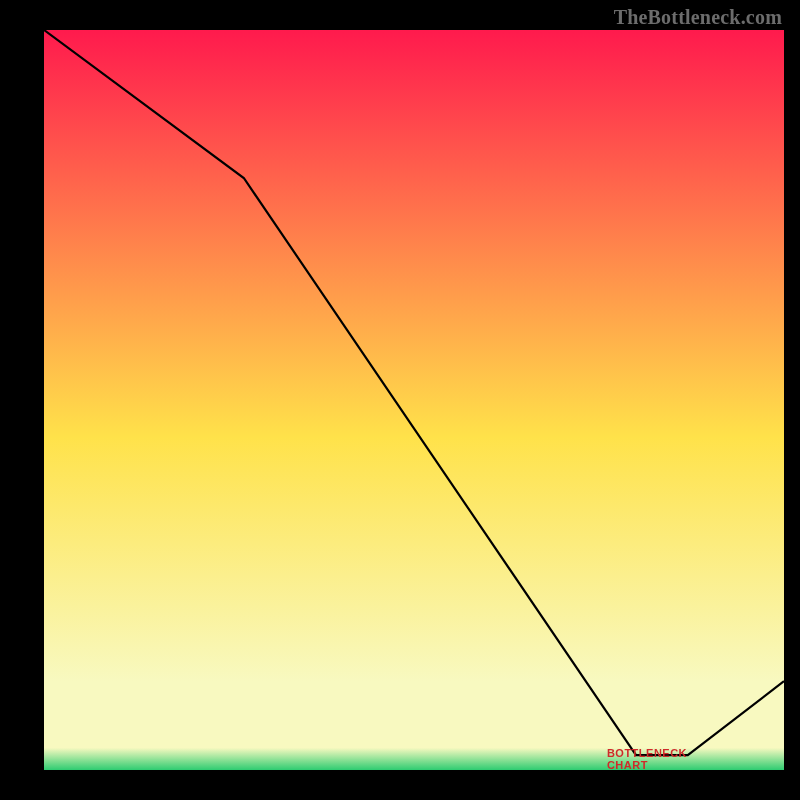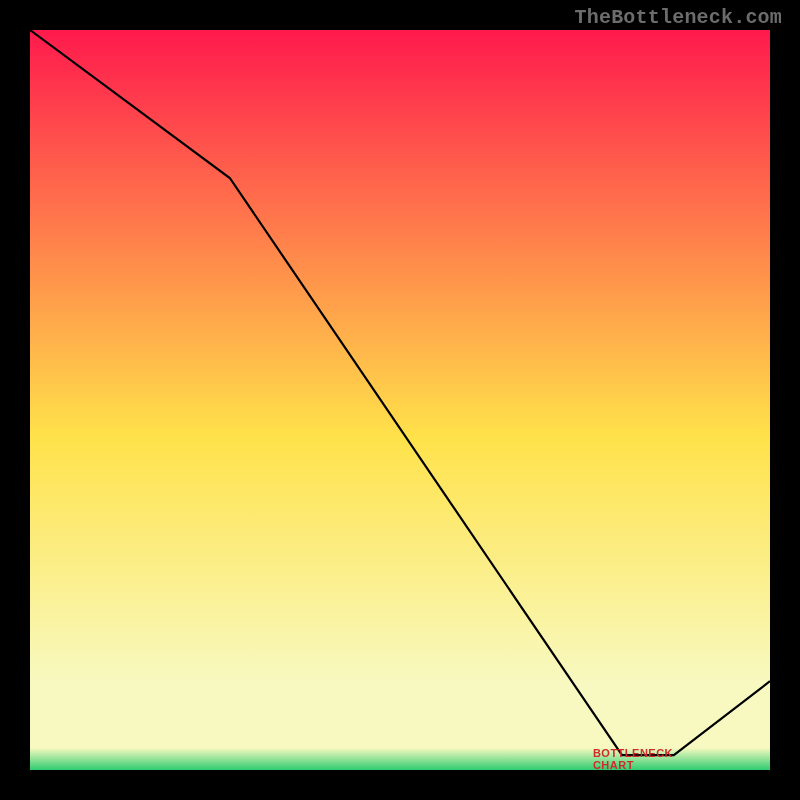--- a/index.html
+++ b/index.html
@@ -2,30 +2,30 @@
 <html><head>
 <meta charset="utf-8">
 <style>
   * { margin: 0; padding: 0; box-sizing: border-box; }
   html, body { width: 800px; height: 800px; background: #000; overflow: hidden; }
   .wrap { position: relative; width: 800px; height: 800px; }
   .attribution {
     position: absolute;
     top: 6px;
     right: 18px;
-    font-family: Liberation Mono, monospace;
+    font-family: Liberation Serif, serif;
     font-size: 20px;
     font-weight: 600;
     color: #6c6c6c;
     letter-spacing: 0.2px;
     text-align: center;
   }
   .plot {
     position: absolute;
-    left: 30px;
+    left: 44px;
     top: 30px;
     width: 596px;
     height: 740px;
     background: #bef264;
   }
   .plot svg { display: block; }
   .watermark {
     position: absolute;
     font-family: Arial, Helvetica, sans-serif;
     font-size: 11px;

